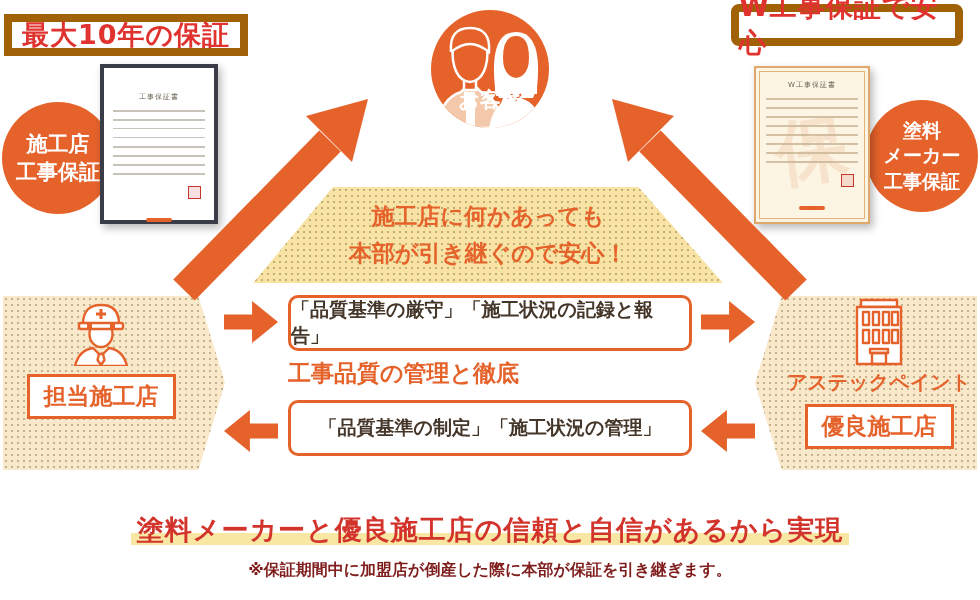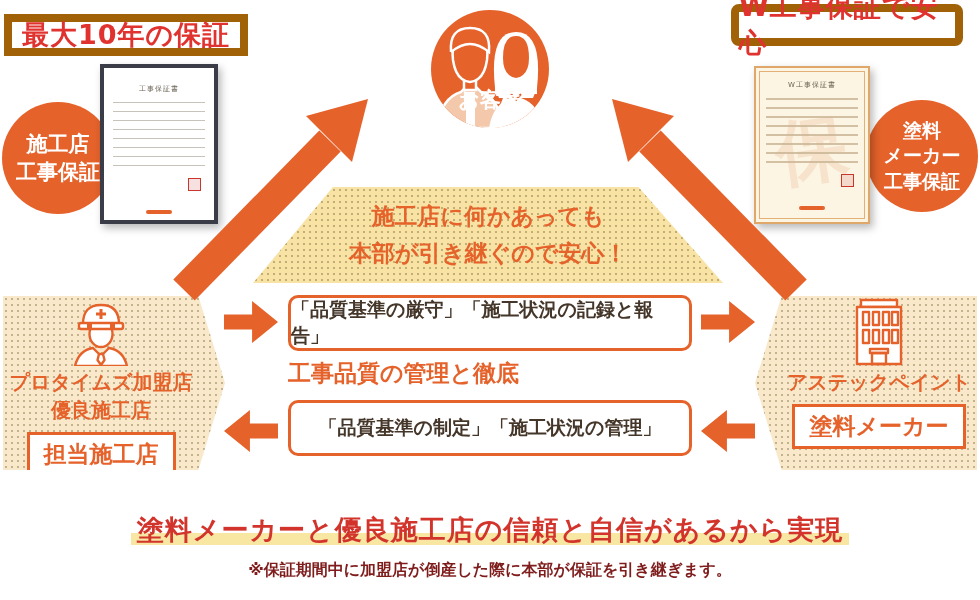--- a/index.html
+++ b/index.html
@@ -22,21 +22,21 @@
   .circle-right { left:866px; top:100px; width:112px; height:112px; font-size:19px; }
 
   
   .customer { left:431px; top:10px; width:118px; height:118px; overflow:hidden; justify-content:flex-end; }
   .customer svg { position:absolute; top:6px; left:0; }
   .customer .cust-label { position:relative; font-size:21px; margin-bottom:14px; }
 
   
   .doc { position:absolute; box-shadow:3px 4px 8px rgba(0,0,0,.28); }
   .doc-left  { left:100px; top:64px; width:118px; height:160px; background:#fff;
-               border:4px solid #3A3D47; padding:16px 9px 6px; }
+               border:4px solid #3A3D47; padding:24px 9px 6px; }
   .doc-right { left:754px; top:66px; width:116px; height:158px; background:#FCF5E4;
                border:2px solid #DFA86A; box-shadow:inset 0 0 0 3px #FCF5E4, inset 0 0 0 4px #E3B077, 3px 4px 8px rgba(0,0,0,.28);
                padding:12px 10px 6px; }
   .doc-title { text-align:center; font-size:7px; color:#6B6254; letter-spacing:1px; margin-bottom:8px; }
   .doc-lines { height:66px;
                background:repeating-linear-gradient(to bottom, #B9B4AA 0 1.5px, transparent 1.5px 9px);
                opacity:.8; }
   .doc-right .doc-lines { background:repeating-linear-gradient(to bottom, #C9B393 0 1.5px, transparent 1.5px 9px); }
   .doc-foot { position:relative; height:40px; margin-top:8px; }
   .seal { position:absolute; right:4px; top:2px; width:13px; height:13px;
@@ -180,24 +180,20 @@
       <svg class="pent-icon" width="62" height="68" viewBox="0 0 62 68">
         <path class="ol" d="M5 68 Q9 52 23 50 L31 58 L39 50 Q53 52 57 68 Z"></path>
         <polygon class="ol" points="29,56 33,56 34.5,62 31,67 27.5,62"></polygon>
         <ellipse class="ol" cx="31" cy="36" rx="11.5" ry="13"></ellipse>
         <path class="ol" d="M13 26 Q13 7 31 7 Q49 7 49 26 Z"></path>
         <rect class="ol" x="9" y="25" width="44" height="6" rx="2"></rect>
         <rect x="17" y="25" width="5" height="6" fill="#E5622A"></rect>
         <rect x="40" y="25" width="5" height="6" fill="#E5622A"></rect>
         <path d="M31 11 v10 M26 16 h10" stroke="#E5622A" stroke-width="3" fill="none"></path>
       </svg>
-      <div class="pent-name">
-        <div>プロタイムズ加盟店</div>
-        <div>優良施工店</div>
-      </div>
       <div class="tag-box">担当施工店</div>
     </div>
   </div>
 
   <div class="pentagon pent-right">
     <div class="pent-inner">
       <svg class="pent-icon" width="54" height="68" viewBox="0 0 54 68">
         <rect class="ol" x="9" y="2" width="36" height="7"></rect>
         <rect class="ol" x="5" y="9" width="44" height="57"></rect>
         <rect class="ol-n" x="11" y="14" width="6" height="13"></rect>
@@ -208,21 +204,21 @@
         <rect class="ol-n" x="21" y="32" width="6" height="13"></rect>
         <rect class="ol-n" x="31" y="32" width="6" height="13"></rect>
         <rect class="ol-n" x="40" y="14" width="6" height="13"></rect>
         <rect class="ol-n" x="40" y="32" width="6" height="13"></rect>
         <rect class="ol" x="18" y="51" width="18" height="4"></rect>
         <rect class="ol-n" x="20" y="55" width="14" height="11"></rect>
       </svg>
       <div class="pent-name">
         <div>アステックペイント</div>
       </div>
-      <div class="tag-box">塗料メーカー</div>
+      <div class="tag-box">優良施工店</div>
     </div>
   </div>
 
   <div class="h-arrow ha-tl"></div>
   <div class="h-arrow ha-tr"></div>
   <div class="h-arrow flip ha-bl"></div>
   <div class="h-arrow flip ha-br"></div>
 
   <div class="q-box q-top">「品質基準の厳守」「施工状況の記録と報告」</div>
   <div class="q-middle">工事品質の管理と徹底</div>

